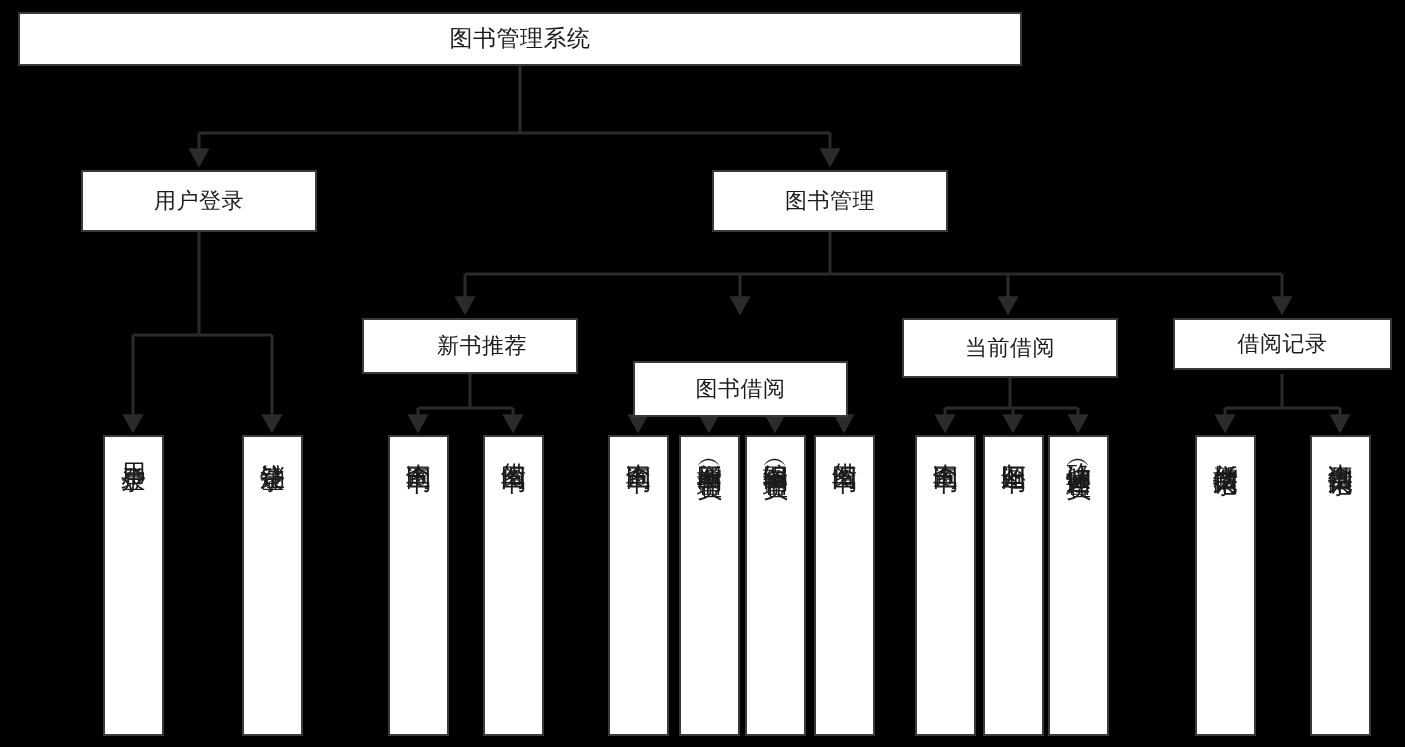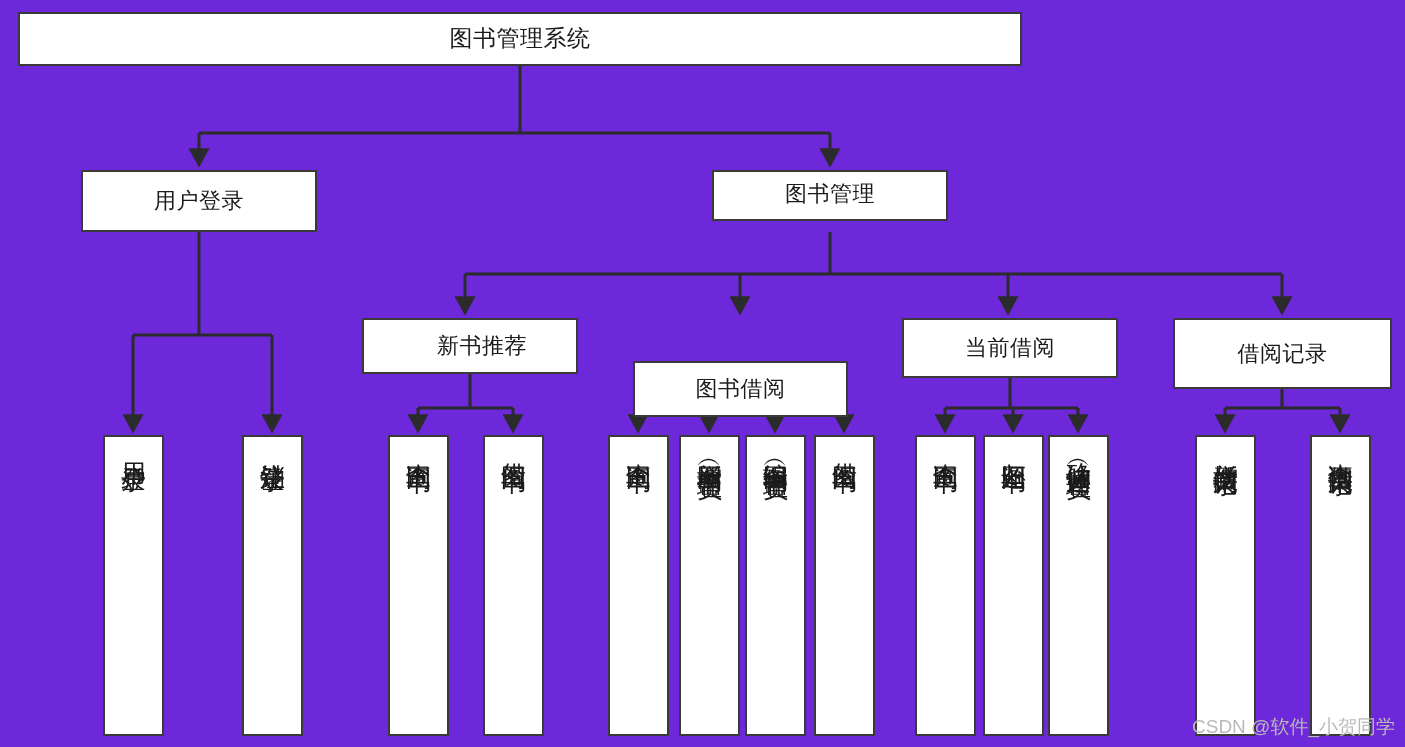--- a/index.html
+++ b/index.html
@@ -8,21 +8,21 @@
     padding: 0;
     background: #ffffff;
   }
   body {
     font-family: "Liberation Sans", "DejaVu Sans", sans-serif;
   }
   #diagram-root {
     position: relative;
     width: 1405px;
     height: 747px;
-    background: #6d28d9;
+    background: #000000;
     overflow: hidden;
   }
   #edge-layer {
     position: absolute;
     left: 0;
     top: 0;
     width: 1405px;
     height: 747px;
   }
   .node {
@@ -125,34 +125,34 @@
     </g>
   </svg>
 
   <div class="node horizontal root" style="left:18px; top:12px; width:1004px; height:54px;">
     <span class="node-label">图书管理系统</span>
   </div>
 
   <div class="node horizontal" style="left:81px; top:170px; width:236px; height:62px;">
     <span class="node-label">用户登录</span>
   </div>
-  <div class="node horizontal" style="left:712px; top:170px; width:236px; height:51px;font-family:Liberation Mono, monospace;">
+  <div class="node horizontal" style="left:712px; top:170px; width:236px; height:62px;">
     <span class="node-label">图书管理</span>
   </div>
 
   <div class="node horizontal" style="left:362px; top:318px; width:216px; height:56px;padding-left:24px;">
     <span class="node-label">新书推荐</span>
   </div>
   <div class="node horizontal" style="left:633px; top:318px; width:215px; height:56px;margin-top:43px;">
     <span class="node-label">图书借阅</span>
   </div>
   <div class="node horizontal" style="left:902px; top:318px; width:216px; height:60px;">
     <span class="node-label">当前借阅</span>
   </div>
-  <div class="node horizontal" style="left:1173px; top:318px; width:219px; height:71px;">
+  <div class="node horizontal" style="left:1173px; top:318px; width:219px; height:52px;">
     <span class="node-label">借阅记录</span>
   </div>
 
   <div class="node vertical" style="left:103px; top:435px; width:61px; height:301px;">
     <span class="node-label">用户登录</span>
   </div>
   <div class="node vertical" style="left:242px; top:435px; width:61px; height:301px;">
     <span class="node-label">注销登录</span>
   </div>
 
@@ -186,15 +186,14 @@
     <span class="node-label">确认归还（管理员）</span>
   </div>
 
   <div class="node vertical" style="left:1195px; top:435px; width:61px; height:301px;">
     <span class="node-label">新增借阅记录</span>
   </div>
   <div class="node vertical" style="left:1310px; top:435px; width:61px; height:301px;">
     <span class="node-label">查询借阅记录</span>
   </div>
 
-  <div class="watermark" style="left:1192px; top:714px;">CSDN @软件_小贺同学</div>
 
 </div>
 
 </body></html>

